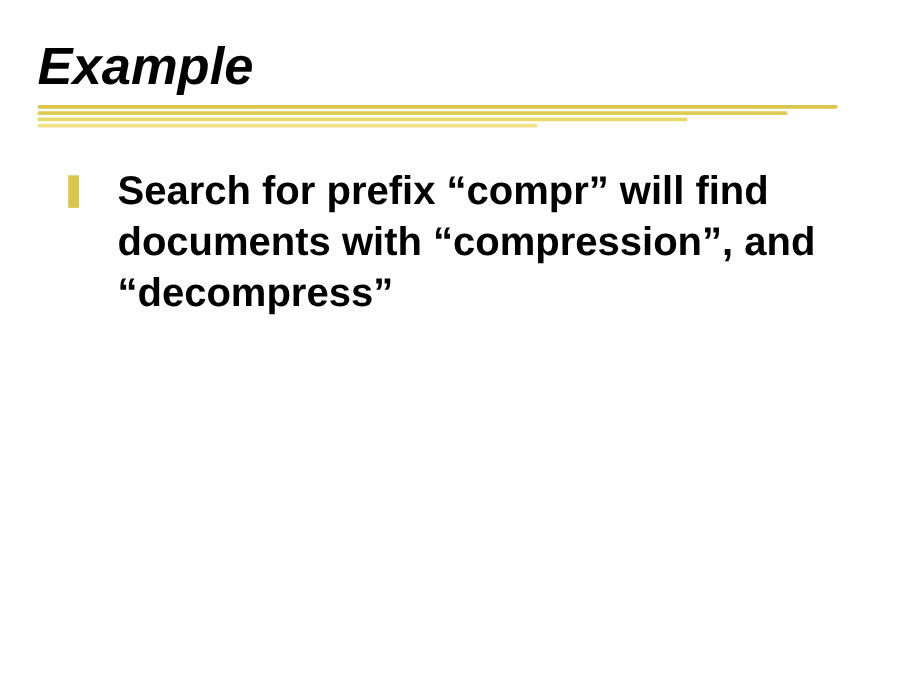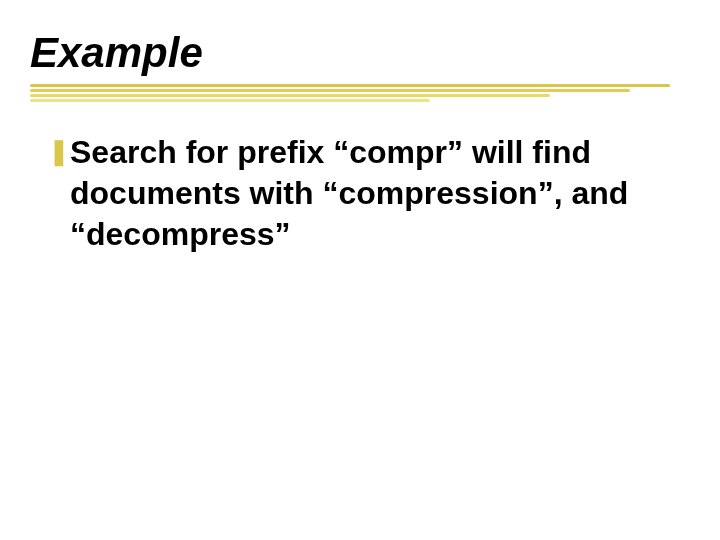--- a/index.html
+++ b/index.html
@@ -67,20 +67,21 @@
     font-size: 26px;
     line-height: 1;
     font-family: "Arial", sans-serif;
   }
   .bullet-text {
     flex: 1 1 auto;
     font-size: 32px;
     font-weight: 900;
     color: #000000;
     line-height: 1.28;
+    margin-left: 24px;
   }
 </style>
 </head>
 <body>
 
 <div class="slide">
 
   <div class="title-wrap">
     <h1 class="title">Example</h1>
   </div>

